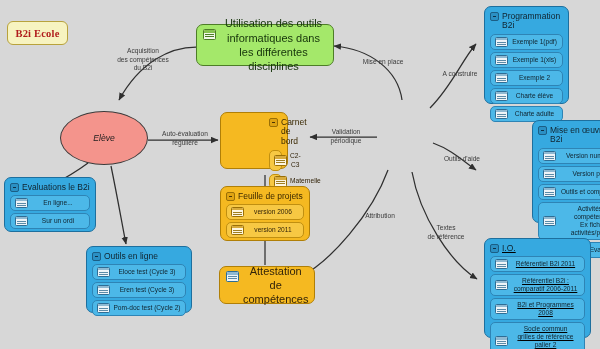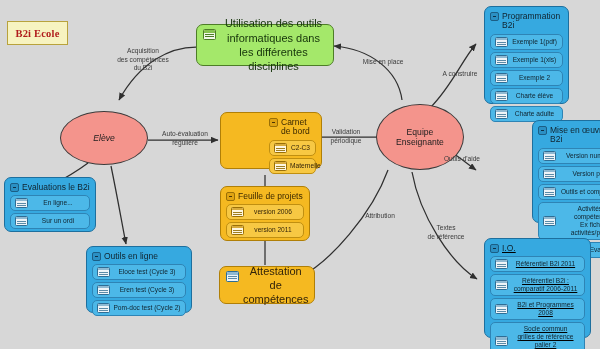--- a/index.html
+++ b/index.html
@@ -10,21 +10,21 @@
     overflow:hidden;
     position:relative;
   }
   #canvas{position:absolute;inset:0;width:600px;height:349px;}
   #edges{position:absolute;left:0;top:0;width:600px;height:349px;}
 
   
   .node{position:absolute;box-sizing:border-box;}
 
   .title-box{
-    background:#f7f3c0;border:1.3px solid #b8a23c;border-radius:0;
+    background:#f7f3c0;border:1.3px solid #b8a23c;border-radius:6px;
     display:flex;align-items:center;justify-content:center;
   }
   .title-box .t{
     font-family:"Liberation Serif",serif;font-weight:bold;color:#b01c1c;
     font-size:10.5px;letter-spacing:.2px;
   }
 
   .ellipse{
     background:#f4948c;border:1.2px solid #3b3b3b;border-radius:50%;
     display:flex;align-items:center;justify-content:center;text-align:center;
@@ -142,24 +142,20 @@
   <div class="node flat green" style="left:196px;top:24px;width:138px;height:42px;">
     <span class="docicon"></span>
     <span class="t">Utilisation des outils informatiques
 dans les différentes disciplines</span>
   </div>
 
   <div class="node ellipse" style="left:60px;top:111px;width:88px;height:54px;font-style:italic;">
     <span class="t">Elève</span>
   </div>
 
-  <div class="node ellipse" style="left:376px;top:104px;width:88px;height:66px;white-space:pre-line;">
-    <span class="t">Equipe
-Enseignante</span>
-  </div>
 
   <div class="node grp blue" style="left:484px;top:6px;width:85px;height:98px;">
     <div class="grp-head">
       <span class="handle">
           <i></i>
         </span>
       <span class="grp-title">Programmation B2i</span>
     </div>
     <div class="kids">
       <div class="kid blue">
@@ -282,21 +278,21 @@
         <span class="docicon"></span>
         <span class="lbl">Eren test (Cycle 3)</span>
       </div>
       <div class="kid blue">
         <span class="docicon"></span>
         <span class="lbl">Pom-doc test (Cycle 2)</span>
       </div>
     </div>
   </div>
 
-  <div class="node grp yellow" style="left:220px;top:112px;width:102px;height:57px;padding-left:48px;">
+  <div class="node grp yellow" style="left:220px;top:112px;width:68px;height:57px;padding-left:48px;">
     <div class="grp-head">
       <span class="handle">
           <i></i>
         </span>
       <span class="grp-title">Carnet de  bord</span>
     </div>
     <div class="kids">
       <div class="kid yellow">
         <span class="docicon"></span>
         <span class="lbl">C2-C3</span>

